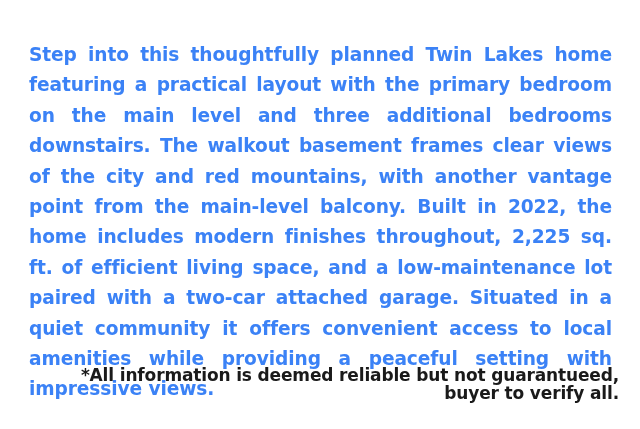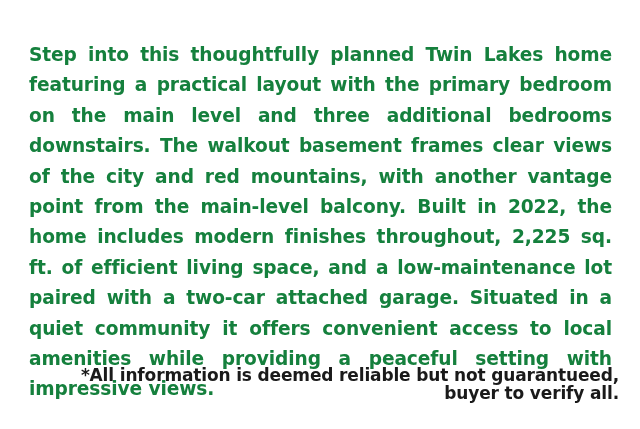--- a/index.html
+++ b/index.html
@@ -24,21 +24,21 @@
     position: absolute;
     left: 29px;
     top: 40px;
     width: 583px;
   }
   .body-text {
     font-family: "DejaVu Sans", sans-serif;
     font-size: 18.6px;
     line-height: 30.4px;
     font-weight: 700;
-    color: #15803d;
+    color: #3b82f6;
     text-align: justify;
     text-justify: inter-word;
     letter-spacing: -0.1px;
     margin: 0;
   }
   .disclaimer {
     position: absolute;
     left: 29px;
     top: 366px;
     width: 590px;

